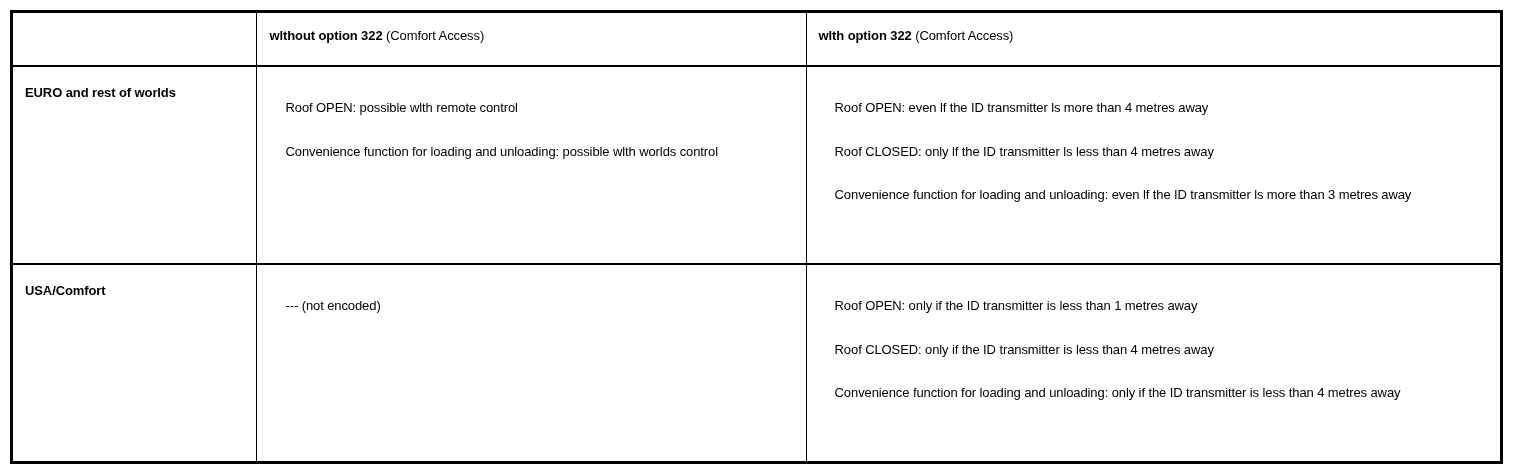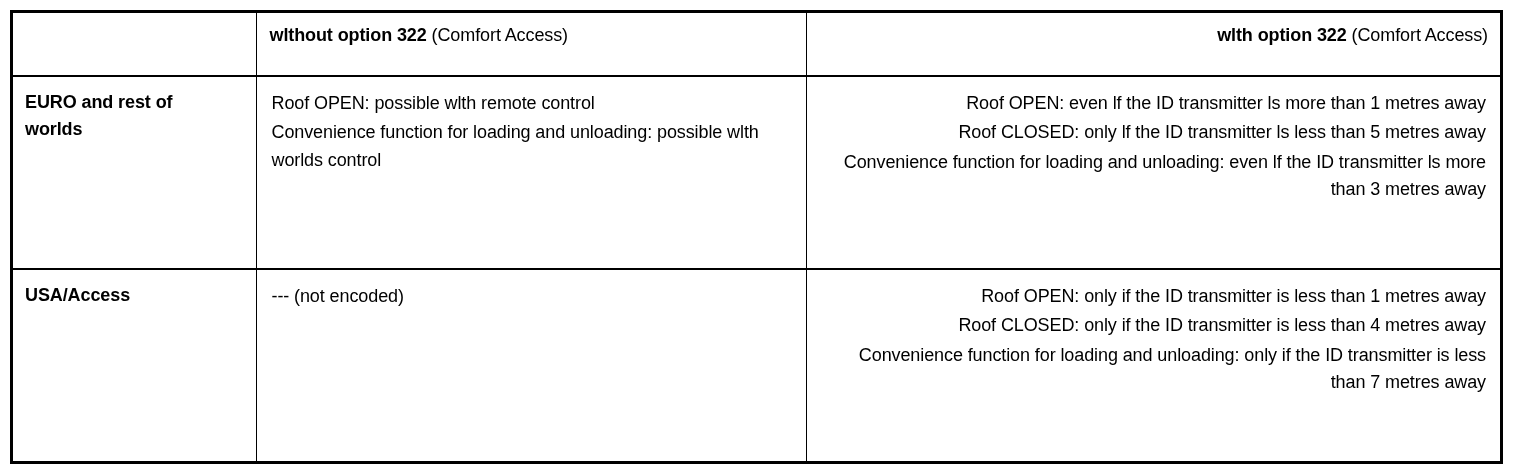--- a/index.html
+++ b/index.html
@@ -41,33 +41,33 @@
   .spec-table col.c-region  { width: 245px; }
   .spec-table col.c-without { width: 548px; }
   .spec-table col.c-with    { width: 694px; }
 
   .spec-table td {
     vertical-align: top;
     border-right: 1px solid #000000;
     padding: 0;
     background: #ffffff;
   }
-  .spec-table td.last-col { border-right: none; text-align: right; }
+  .spec-table td.last-col { border-right: none; }
 
   .spec-table tr.header-row td {
     border-bottom: 2px solid #000000;
   }
   .spec-table tr.body-row-1 td {
     border-bottom: 2px solid #000000;
   }
 
   
   .cell {
     padding: 11px 12px 10px 12px;
-    font-size: 18px;
+    font-size: 13px;
     line-height: 27.5px;
     letter-spacing: -0.1px;
   }
   .cell.header-cell {
     padding-top: 9px;
     padding-bottom: 8px;
   }
   .cell.region-cell {
     padding-top: 12px;
   }
@@ -80,21 +80,21 @@
     font-weight: normal;
   }
 
   .region-label {
     font-weight: bold;
     display: block;
     max-width: 205px;
   }
 
   .para {
-    margin: 2px;
+    margin: 16px;
     padding: 0;
   }
 
   
   .cell, .region-label, .hdr-strong, .hdr-rest {
     font-stretch: condensed;
     transform-origin: left top;
   }
 
   .col2-body .para { max-width: 500px; }
@@ -141,42 +141,42 @@
           </div>
         </td>
         <td>
           <div class="cell col2-body">
             <p class="para">Roof OPEN: possible wlth remote control</p>
             <p class="para">Convenience function for loading and unloading: possible wlth worlds control</p>
           </div>
         </td>
         <td class="last-col">
           <div class="cell col3-body">
-            <p class="para">Roof OPEN: even lf the ID transmitter ls more than 1 metres away</p>
-            <p class="para">Roof CLOSED: only lf the ID transmitter ls less than 5 metres away</p>
+            <p class="para">Roof OPEN: even lf the ID transmitter ls more than 4 metres away</p>
+            <p class="para">Roof CLOSED: only lf the ID transmitter ls less than 4 metres away</p>
             <p class="para">Convenience function for loading and unloading: even lf the ID transmitter ls more than 3 metres away</p>
           </div>
         </td>
       </tr>
 
       <tr class="body-row-2">
         <td>
           <div class="cell region-cell">
-            <span class="region-label">USA/Access</span>
+            <span class="region-label">USA/Comfort</span>
           </div>
         </td>
         <td>
           <div class="cell col2-body">
             <p class="para">--- (not encoded)</p>
           </div>
         </td>
         <td class="last-col">
           <div class="cell col3-body">
             <p class="para">Roof OPEN: only if the ID transmitter is less than 1 metres away</p>
             <p class="para">Roof CLOSED: only if the ID transmitter is less than 4 metres away</p>
-            <p class="para">Convenience function for loading and unloading: only if the ID transmitter is less than 7 metres away</p>
+            <p class="para">Convenience function for loading and unloading: only if the ID transmitter is less than 4 metres away</p>
           </div>
         </td>
       </tr>
     </tbody>
   </table>
 
 </div>
 
 </body></html>

